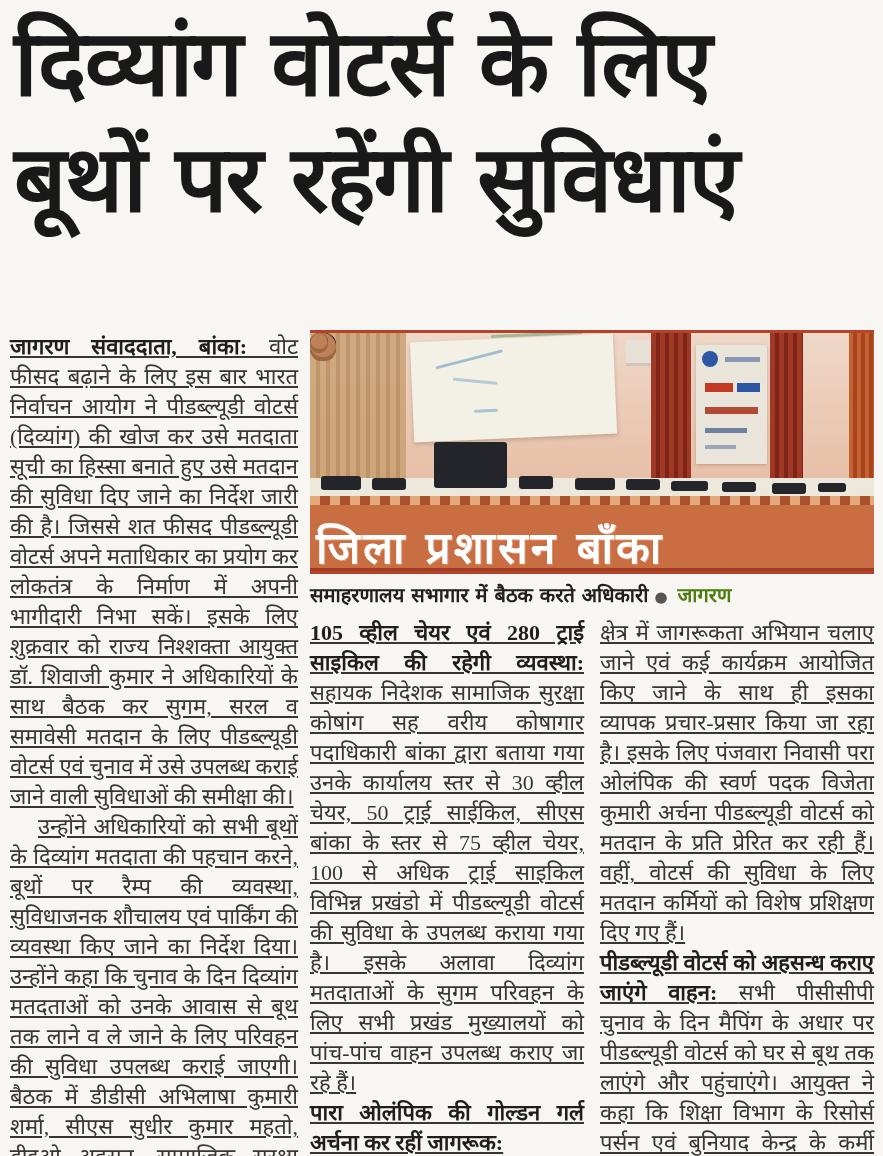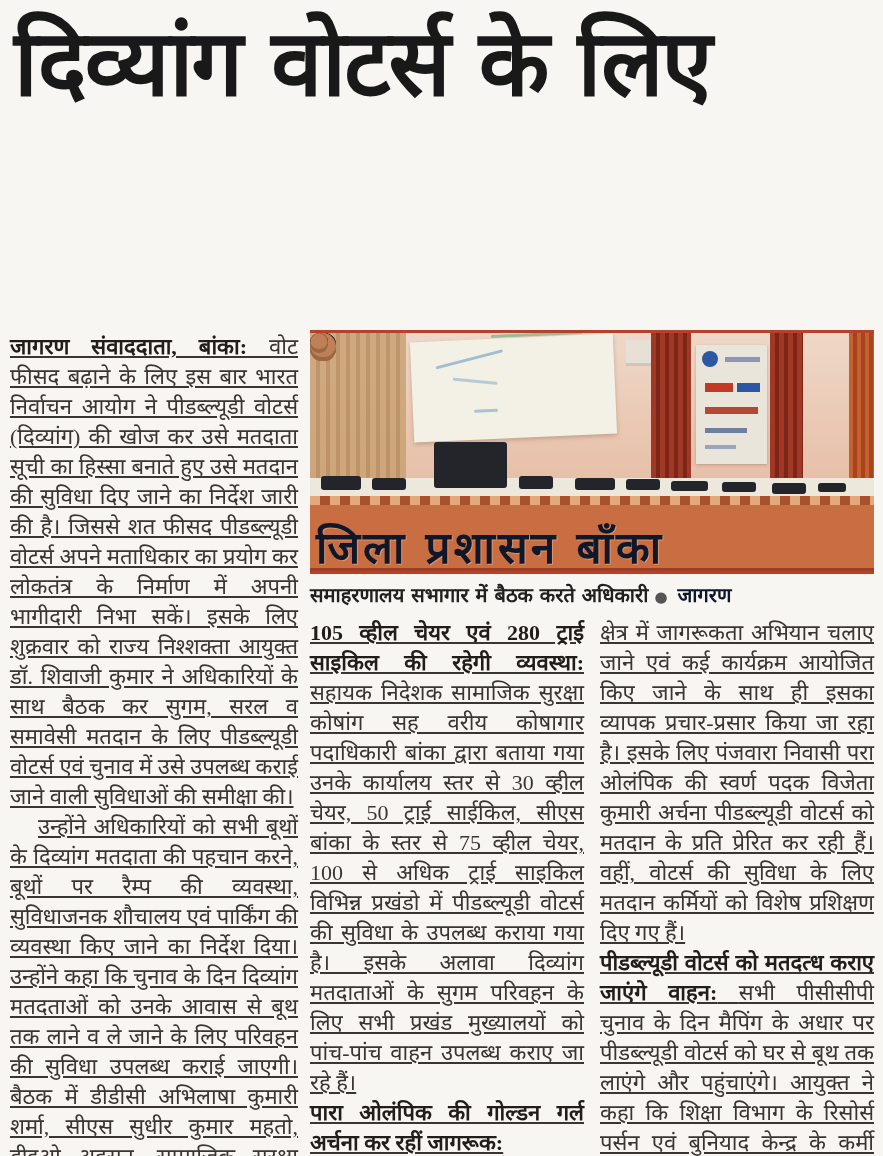--- a/index.html
+++ b/index.html
@@ -81,29 +81,30 @@
     background:repeating-linear-gradient(90deg,#e3a87b 0 10px,#a9502c 10px 20px);}
   .ph-table-text{ left:6px; top:26%; width:72%;
     font-family:"DejaVu Sans","Liberation Sans",sans-serif;
     font-weight:800; font-size:44px; color:#3a2113; letter-spacing:3px; white-space:nowrap;
     text-shadow:1px 1px 0 rgba(255,220,190,.35);}
   .ph-table-bottom{ left:0; bottom:0; width:100%; height:4%; background:#a03d22; }
   
   .caption{ margin-top:7px; font-family:"DejaVu Sans","Liberation Sans",sans-serif;
     font-size:20px; font-weight:700; color:#22201e; white-space:nowrap;}
   .caption .dot{ color:#555; font-size:15px; margin:0 10px 0 6px;}
-  .caption .credit{ color:#0f172a; }
+  .caption .credit{ color:#4d7c0f; }
 </style>
 </head>
 <body>
 
 <div class="page">
 
   <div class="headline">
     <div>दिव्यांग वोटर्स के लिए</div>
+    <div>बूथों पर रहेंगी सुविधाएं</div>
   </div>
 
 
   <div class="col1 bodytext">
     <p><b>जागरण संवाददाता, बांका:</b>
       <span>वोट फीसद बढ़ाने के लिए इस बार भारत निर्वाचन आयोग ने पीडब्ल्यूडी वोटर्स (दिव्यांग) की खोज कर उसे मतदाता सूची का हिस्सा बनाते हुए उसे मतदान की सुविधा दिए जाने का निर्देश जारी की है। जिससे शत फीसद पीडब्ल्यूडी वोटर्स अपने मताधिकार का प्रयोग कर लोकतंत्र के निर्माण में अपनी भागीदारी निभा सकें। इसके लिए शुक्रवार को राज्य निश्शक्ता आयुक्त डॉ. शिवाजी कुमार ने अधिकारियों के साथ बैठक कर सुगम, सरल व समावेसी मतदान के लिए पीडब्ल्यूडी वोटर्स एवं चुनाव में उसे उपलब्ध कराई जाने वाली सुविधाओं की समीक्षा की।</span></p>
     <p class="indent">उन्होंने अधिकारियों को सभी बूथों के दिव्यांग मतदाता की पहचान करने, बूथों पर रैम्प की व्यवस्था, सुविधाजनक शौचालय एवं पार्किंग की व्यवस्था किए जाने का निर्देश दिया। उन्होंने कहा कि चुनाव के दिन दिव्यांग मतदताओं को उनके आवास से बूथ तक लाने व ले जाने के लिए परिवहन की सुविधा उपलब्ध कराई जाएगी। बैठक में डीडीसी अभिलाषा कुमारी शर्मा, सीएस सुधीर कुमार महतो, डीइओ अहसन, सामाजिक सुरक्षा कोषांग के सहायक निदेशक सह टीओ</p>
   </div>
 
   <div class="rightzone">
@@ -170,35 +171,35 @@
       <div class="gadget" style="left:37%;top:60%;width:6%;height:5.5%;"></div>
       <div class="gadget" style="left:47%;top:61%;width:7%;height:5%;"></div>
       <div class="gadget" style="left:56%;top:61.5%;width:6%;height:4.5%;"></div>
       <div class="gadget" style="left:64%;top:62%;width:6.5%;height:4.5%;"></div>
       <div class="gadget" style="left:73%;top:62.5%;width:6%;height:4.5%;"></div>
       <div class="gadget" style="left:82%;top:63%;width:6%;height:4.5%;"></div>
       <div class="gadget" style="left:90%;top:63%;width:5%;height:4%;"></div>
 
       <div class="ph-table" style="background-color: rgb(201, 109, 66);">
         <div class="ph-rope"></div>
-        <div class="ph-table-text" style="color: #0f172a;">जिला प्रशासन बाँका</div>
+        <div class="ph-table-text" style="color: #ffffff;">जिला प्रशासन बाँका</div>
         <div class="ph-table-bottom"></div>
       </div>
     </div>
 
     <div class="caption"><span>समाहरणालय सभागार में बैठक करते अधिकारी</span><span class="dot">●</span><span class="credit">जागरण</span>
     </div>
 
     <div class="cols23 bodytext">
       <div class="col">
         <p><b>105 व्हील चेयर एवं 280 ट्राई साइकिल की रहेगी व्यवस्था:</b>
           <span>सहायक निदेशक सामाजिक सुरक्षा कोषांग सह वरीय कोषागार पदाधिकारी बांका द्वारा बताया गया उनके कार्यालय स्तर से 30 व्हील चेयर, 50 ट्राई साईकिल, सीएस बांका के स्तर से 75 व्हील चेयर, 100 से अधिक ट्राई साइकिल विभिन्न प्रखंडो में पीडब्ल्यूडी वोटर्स की सुविधा के उपलब्ध कराया गया है। इसके अलावा दिव्यांग मतदाताओं के सुगम परिवहन के लिए सभी प्रखंड मुख्यालयों को पांच-पांच वाहन उपलब्ध कराए जा रहे हैं।</span></p>
         <p><b>पारा ओलंपिक की गोल्डन गर्ल अर्चना कर रहीं जागरूक:</b>
           </p>
       </div>
       <div class="col">
         <p>क्षेत्र में जागरूकता अभियान चलाए जाने एवं कई कार्यक्रम आयोजित किए जाने के साथ ही इसका व्यापक प्रचार-प्रसार किया जा रहा है। इसके लिए पंजवारा निवासी परा ओलंपिक की स्वर्ण पदक विजेता कुमारी अर्चना पीडब्ल्यूडी वोटर्स को मतदान के प्रति प्रेरित कर रही हैं। वहीं, वोटर्स की सुविधा के लिए मतदान कर्मियों को विशेष प्रशिक्षण दिए गए हैं।</p>
-        <p><b>पीडब्ल्यूडी वोटर्स को मतदत्ध कराए जाएंगे वाहन:</b>
+        <p><b>पीडब्ल्यूडी वोटर्स को अहसन्ध कराए जाएंगे वाहन:</b>
           <span>सभी पीसीसीपी चुनाव के दिन मैपिंग के अधार पर पीडब्ल्यूडी वोटर्स को घर से बूथ तक लाएंगे और पहुंचाएंगे। आयुक्त ने कहा कि शिक्षा विभाग के रिसोर्स पर्सन एवं बुनियाद केन्द्र के कर्मी बीडीओ से समन्वय स्थापित कर चिन्हित दिव्यांग वोटर्स के घर जाकर मतदान के लिए जागरूक कर मताधिकार का प्रयोग करने में सहयोग करेंगे।</span></p>
       </div>
     </div>
   </div>
 </div>
 
 </body></html>

